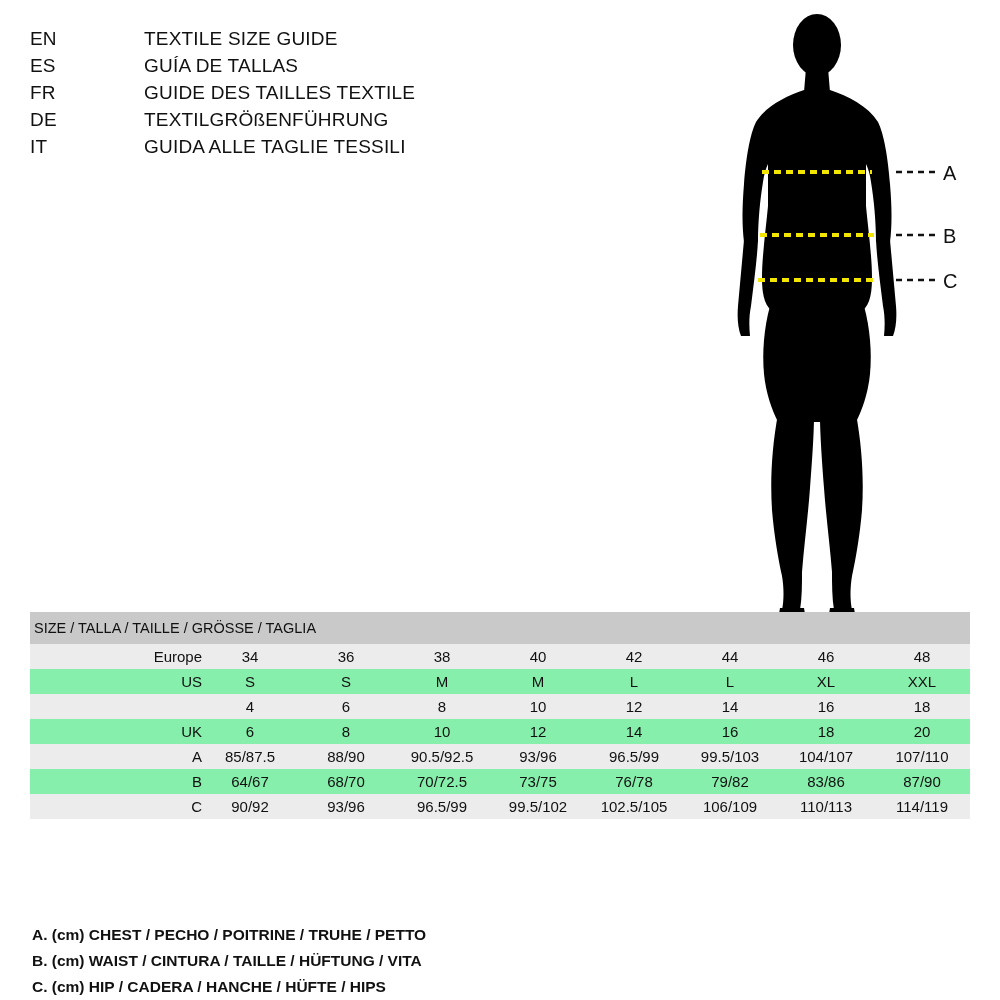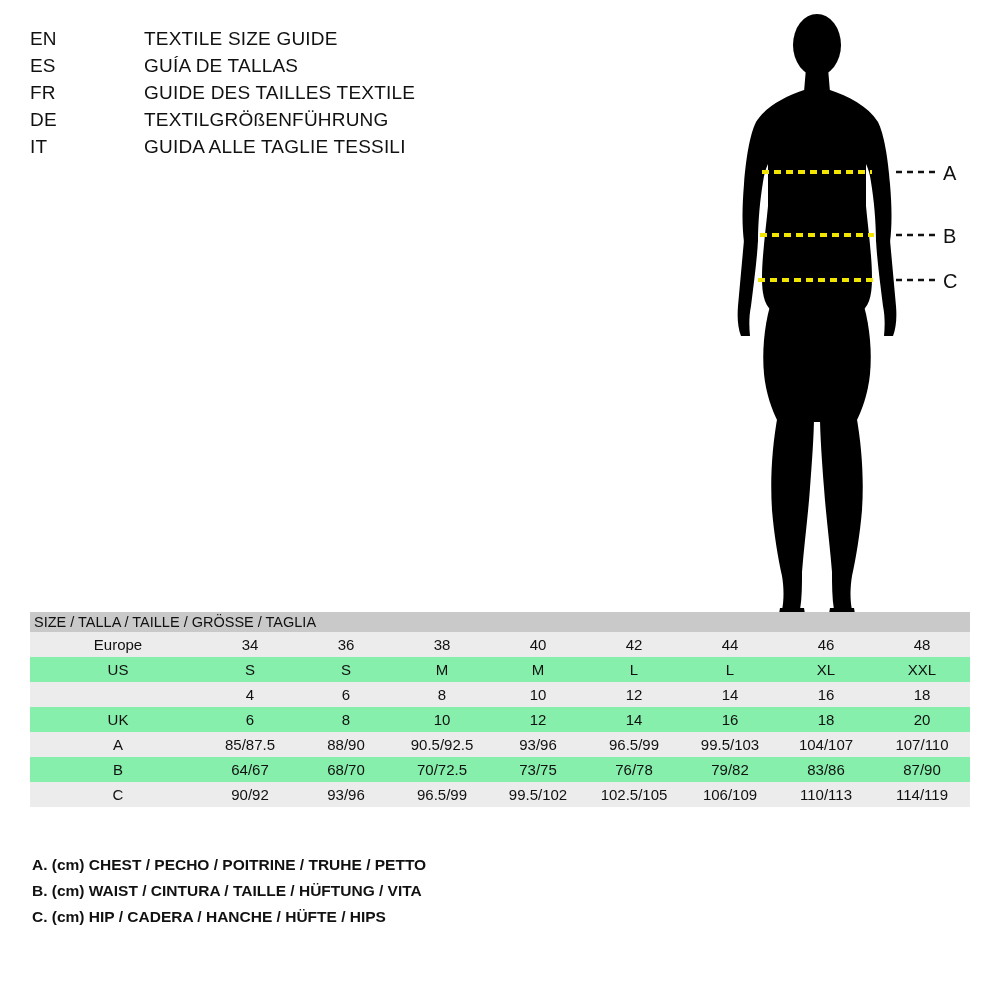--- a/index.html
+++ b/index.html
@@ -86,42 +86,42 @@
     height: 25px;
     vertical-align: middle;
     font-weight: normal;
     text-align: center;
   }
   .row-header td {
     background: #c9c9c9;
     text-align: left;
     font-size: 14.5px;
     padding-left: 4px;
-    height: 20px;
+    height: 32px;
   }
   tr.shade td {
     background: #ececec;
   }
   tr.plain td {
     background: #86efac;
   }
   td.label-col {
-    text-align: center;
+    text-align: right;
     padding-left: 4px;
     width: 168px;
   }
   td.val {
     width: 96px;
   }
 
   
   #footnotes {
     position: absolute;
     left: 32px;
-    top: 852px;
+    top: 922px;
     width: 700px;
   }
   .footnote {
     font-size: 15.5px;
     font-weight: bold;
     color: #111111;
     height: 26px;
     line-height: 26px;
     white-space: nowrap;
   }

